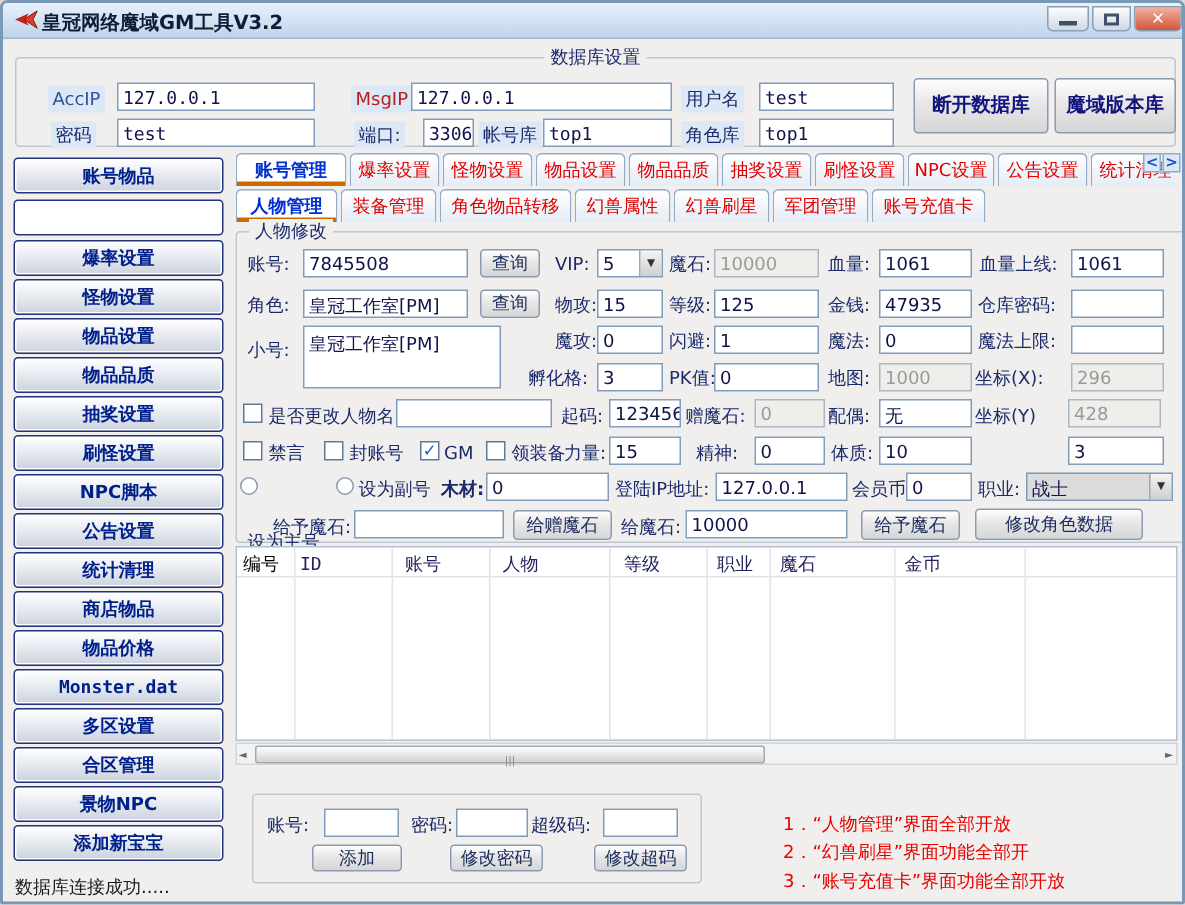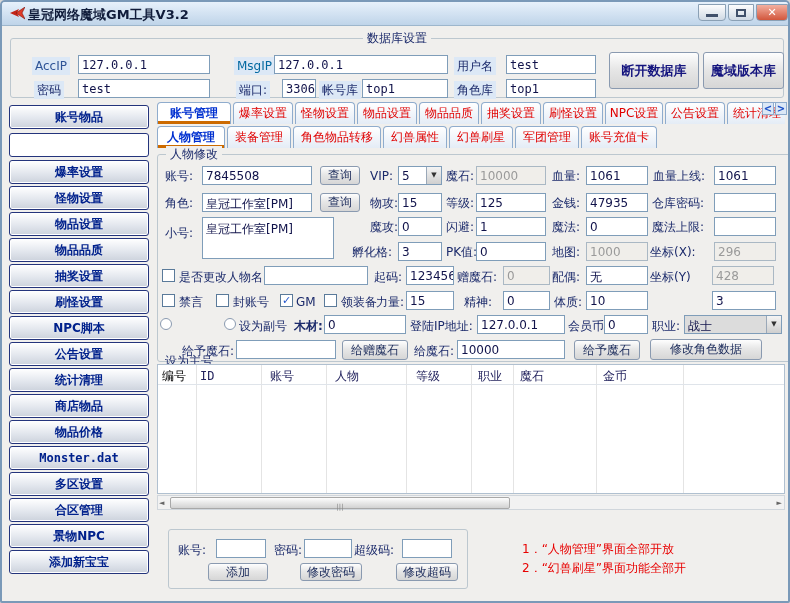--- a/index.html
+++ b/index.html
@@ -65,21 +65,21 @@
         <span class="maxbox"></span>
       </span>
     <span class="wbtn close" style="left:754px;width:32px;">✕</span>
   </div>
 
   <div class="gb" style="left:8px;top:36px;width:774px;height:60px;">
     <span class="gb-title" style="left:50%;transform:translateX(-50%);">数据库设置</span>
   </div>
   <span class="lb" style="left:30px;top:55px;background:#dce8f6;color:#2f5496;padding:2px 3px;">AccIP</span>
   <div class="f mono" style="left:76px;top:53px;width:132px;">127.0.0.1</div>
-  <span class="lb" style="left:232px;top:55px;background:#dce8f6;color:#0369a1;padding:2px 3px;">MsgIP</span>
+  <span class="lb" style="left:232px;top:55px;background:#dce8f6;color:#b91c1c;padding:2px 3px;">MsgIP</span>
   <div class="f mono" style="left:272px;top:53px;width:174px;">127.0.0.1</div>
   <span class="lb" style="left:452px;top:55px;background:#dce8f6;padding:2px 3px;">用户名</span>
   <div class="f mono" style="left:504px;top:53px;width:90px;">test</div>
   <span class="lb" style="left:32px;top:79px;background:#dce8f6;padding:2px 3px;">密码</span>
   <div class="f mono" style="left:76px;top:77px;width:132px;">test</div>
   <span class="lb" style="left:234px;top:79px;background:#dce8f6;padding:2px 3px;">端口:</span>
   <div class="f mono" style="left:280px;top:77px;width:34px;">3306</div>
   <span class="lb" style="left:317px;top:79px;background:#dce8f6;padding:2px 3px;">帐号库</span>
   <div class="f mono" style="left:360px;top:77px;width:86px;">top1</div>
   <span class="lb" style="left:452px;top:79px;background:#dce8f6;padding:2px 3px;">角色库</span>
@@ -98,20 +98,21 @@
   <div class="sbtn" style="top:314px;">NPC脚本</div>
   <div class="sbtn" style="top:340px;">公告设置</div>
   <div class="sbtn" style="top:366px;">统计清理</div>
   <div class="sbtn" style="top:392px;">商店物品</div>
   <div class="sbtn" style="top:418px;">物品价格</div>
   <div class="sbtn" style="top:470px;">多区设置</div>
   <div class="sbtn" style="top:444px;font-family:'DejaVu Sans Mono',monospace;">Monster.dat</div>
   <div class="sbtn" style="top:496px;">合区管理</div>
   <div class="sbtn" style="top:522px;">景物NPC</div>
   <div class="sbtn" style="top:548px;">添加新宝宝</div>
+  <div style="position:absolute;left:4px;top:577px;width:170px;height:22px;color:#1a1a1a;padding:4px 4px;">数据库连接成功.....</div>
 
   <div class="tabstrip" style="left:155px;top:100px;width:628px;height:23px;">
     <div class="tab active" style="width:74px;">账号管理</div>
     <div class="tab" style="width:60px;">爆率设置</div>
     <div class="tab" style="width:60px;">怪物设置</div>
     <div class="tab" style="width:60px;">物品设置</div>
     <div class="tab" style="width:60px;">物品品质</div>
     <div class="tab" style="width:60px;">抽奖设置</div>
     <div class="tab" style="width:60px;">刷怪设置</div>
     <div class="tab" style="width:58px;">NPC设置</div>
@@ -264,14 +265,15 @@
   <span class="lb" style="left:272px;top:541px;">密码:</span>
   <div class="f" style="left:302px;top:537px;width:48px;"></div>
   <span class="lb" style="left:352px;top:541px;">超级码:</span>
   <div class="f" style="left:400px;top:537px;width:50px;"></div>
   <div class="btn" style="left:206px;top:561px;width:60px;height:18px;line-height:16px;">添加</div>
   <div class="btn" style="left:298px;top:561px;width:62px;height:18px;line-height:16px;">修改密码</div>
   <div class="btn" style="left:394px;top:561px;width:62px;height:18px;line-height:16px;">修改超码</div>
 
   <span class="hint" style="left:520px;top:539px;">1．“人物管理”界面全部开放</span>
   <span class="hint" style="left:520px;top:558px;">2．“幻兽刷星”界面功能全部开</span>
+  <span class="hint" style="left:520px;top:577px;">3．“账号充值卡”界面功能全部开放</span>
 
 </div>
 
 </body></html>

